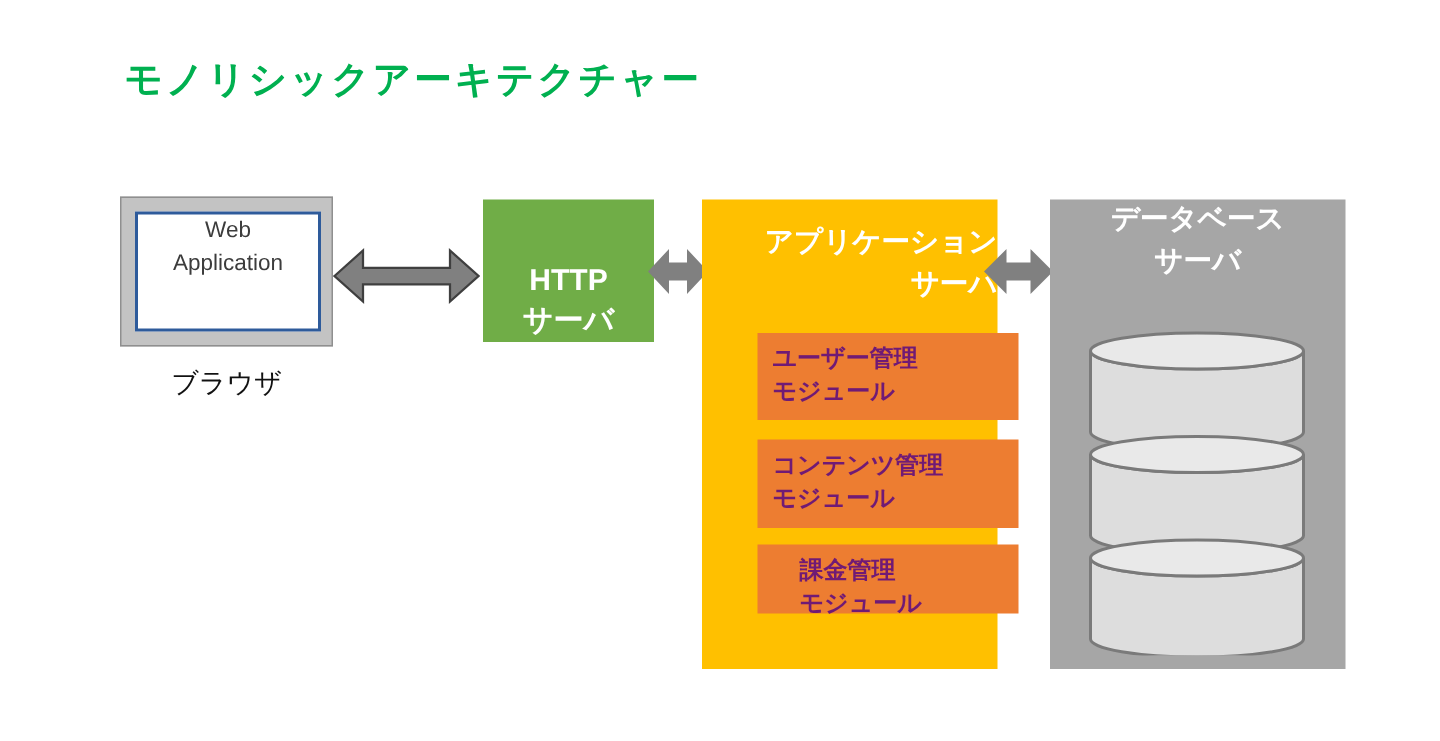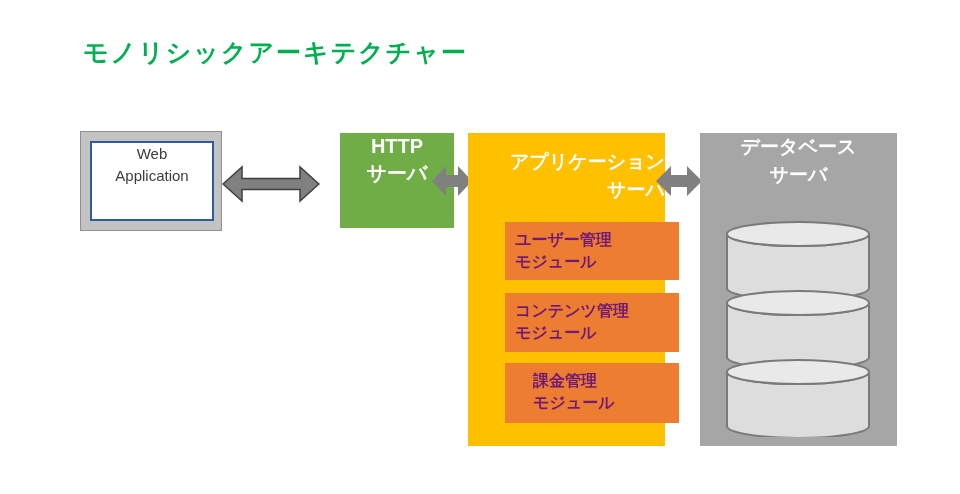--- a/index.html
+++ b/index.html
@@ -64,28 +64,27 @@
   .arrow-2 { left: 432px; top: 162px; }
   .arrow-3 { left: 656px; top: 162px; }
 
   
   .http-box {
     position: absolute;
     left: 322px; top: 133px;
     width: 114px; height: 95px;
     background: #70AD47;
     display: flex;
-    align-items: flex-start;
+    align-items: flex-end;
     justify-content: center;
     text-align: center;
     color: #ffffff;
     font-weight: bold;
     font-size: 20px;
     line-height: 1.35;
-    margin-left: 18px;
   }
 
   
   .app-box {
     position: absolute;
     left: 468px; top: 133px;
     width: 197px; height: 313px;
     background: #FFC000;
   }
   .app-title {
@@ -103,21 +102,21 @@
     background: #ED7D31;
     color: #701a75;
     font-weight: bold;
     font-size: 16px;
     line-height: 1.4;
     padding: 7px 6px 0 10px;
     margin-left: 34px;
   }
   .module-1 { top: 89px;  height: 58px; }
   .module-2 { top: 160px; height: 59px; }
-  .module-3 { top: 230px; height: 60px; padding-left: 28px; }
+  .module-3 { top: 230px; height: 46px; padding-left: 28px; }
 
   
   .db-box {
     position: absolute;
     left: 700px; top: 133px;
     width: 197px; height: 313px;
     background: #A6A6A6;
   }
   .db-title {
     text-align: center;
@@ -137,20 +136,21 @@
 <div class="canvas">
 
   <div class="diagram-title">モノリシックアーキテクチャー</div>
 
   <div class="browser-box">
     <div class="browser-screen">
       <span class="prelines">Web
 Application</span>
     </div>
   </div>
+  <div class="browser-caption">ブラウザ</div>
 
   <svg class="arrow arrow-1" width="98" height="38" viewBox="0 0 98 38">
     <path d="M1,19 L20,2 L20,13.5 L78,13.5 L78,2 L97,19 L78,36 L78,24.5 L20,24.5 L20,36 Z" fill="#808080" stroke="#3F3F3F" stroke-width="1.5" stroke-linejoin="miter"></path>
   </svg>
 
   <div class="http-box">
     <span class="prelines">HTTP
 サーバ</span>
   </div>
 

